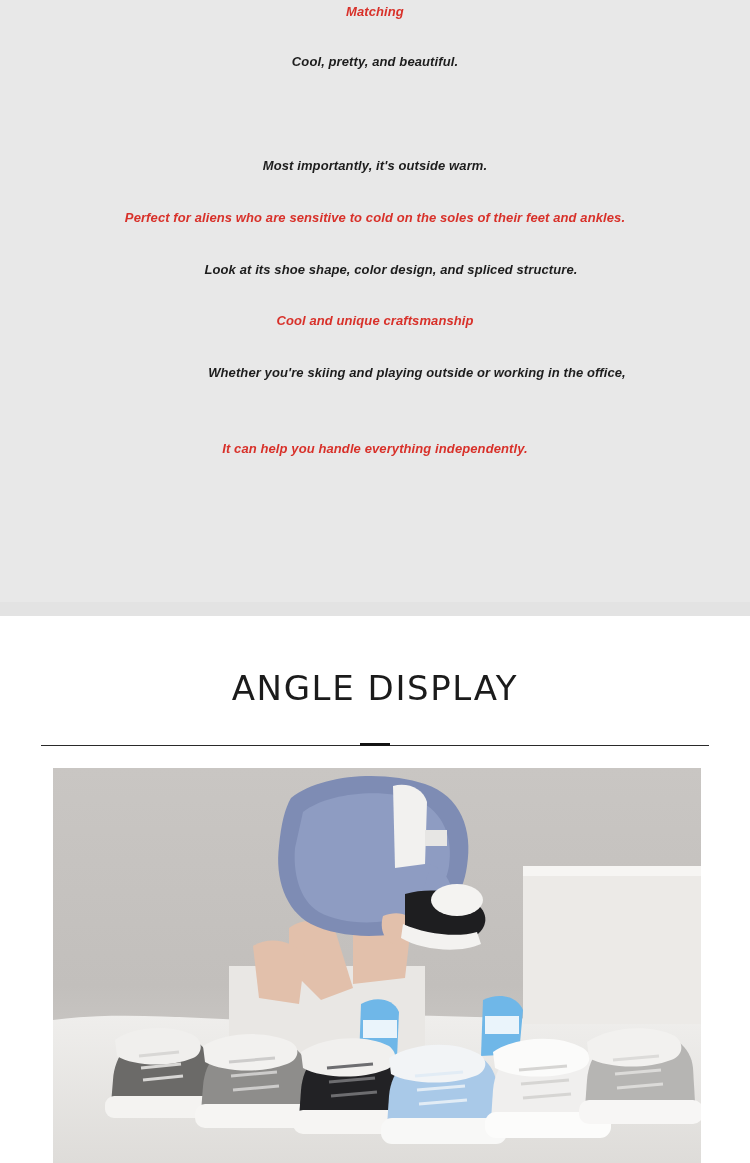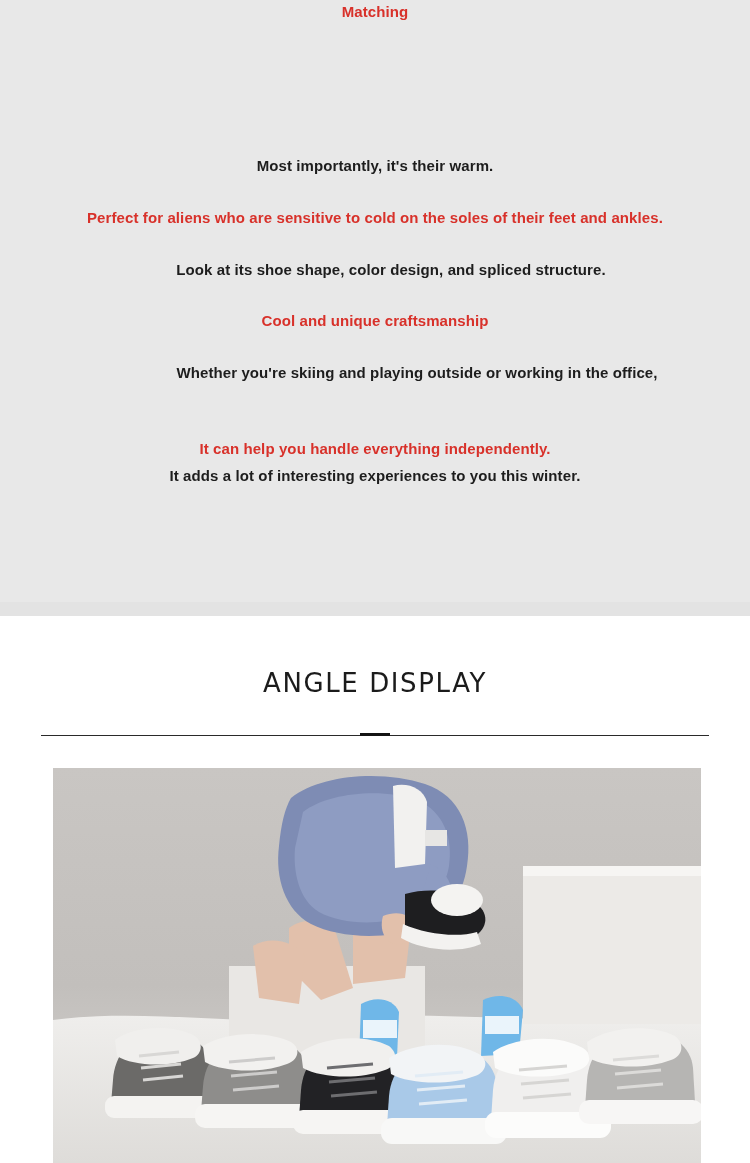--- a/index.html
+++ b/index.html
@@ -21,23 +21,24 @@
     background: #e8e8e8;
     width: 750px;
     height: 602px;
     padding-top: 0px;
     position: relative;
   }
   .copy-line {
     width: 100%;
     text-align: center;
     font-weight: bold;
-    font-size: 15px;
+    font-size: 13px;
     line-height: 22px;
     letter-spacing: 0.1px;
+    font-style: italic;
   }
   .copy-line.red { color: #d8312a; }
   .copy-line.dark { color: #1d1d1d; }
 
   .l0  { position:absolute; top:1px;   left:0; }
   .l1  { position:absolute; top:51px;  left:0; }
   .l2  { position:absolute; top:103px; left:0; }
   .l3  { position:absolute; top:155px; left:0; }
   .l4  { position:absolute; top:207px; left:0; }
   .l5  { position:absolute; top:259px; left:16px;text-align:center; }
@@ -58,21 +59,21 @@
     position: absolute;
     top: 616px;
     left: 12px;
     width: 726px;
     height: 547px;
     background: #ffffff;
     border-radius: 18px 18px 0 0;
   }
   .angle-title {
     text-align: center;
-    font-size: 26px;
+    font-size: 34px;
     letter-spacing: 1.6px;
     color: #1b1b1b;
     font-weight: normal;
     padding-top: 52px;
     font-family: "DejaVu Sans", sans-serif;
   }
   .rule-wrap {
     position: relative;
     margin: 0 auto;
     margin-top: 34px;
@@ -108,27 +109,27 @@
   }
   .photo svg { display: block; }
 </style>
 </head>
 <body>
 
 <div class="page">
 
   <div class="copy-block">
     <div class="copy-line red  l0">Matching</div>
-    <div class="copy-line dark l3">Most importantly, it's their warm.</div>
+    <div class="copy-line dark l1">Cool, pretty, and beautiful.</div>
+    <div class="copy-line dark l3">Most importantly, it's outside warm.</div>
     <div class="copy-line red  l4">Perfect for aliens who are sensitive to cold on the soles of their feet and ankles.</div>
     <div class="copy-line dark l5">Look at its shoe shape, color design, and spliced structure.</div>
     <div class="copy-line red  l6">Cool and unique craftsmanship</div>
     <div class="copy-line dark l7">Whether you're skiing and playing outside or working in the office,</div>
     <div class="copy-line red  l8">It can help you handle everything independently.</div>
-    <div class="copy-line dark l9">It adds a lot of interesting experiences to you this winter.</div>
   </div>
 
   <div class="separator"></div>
 
   <div class="angle-card">
     <div class="angle-title">ANGLE DISPLAY</div>
     <div class="rule-wrap">
       <div class="rule-line"></div>
       <div class="rule-accent"></div>
     </div>

